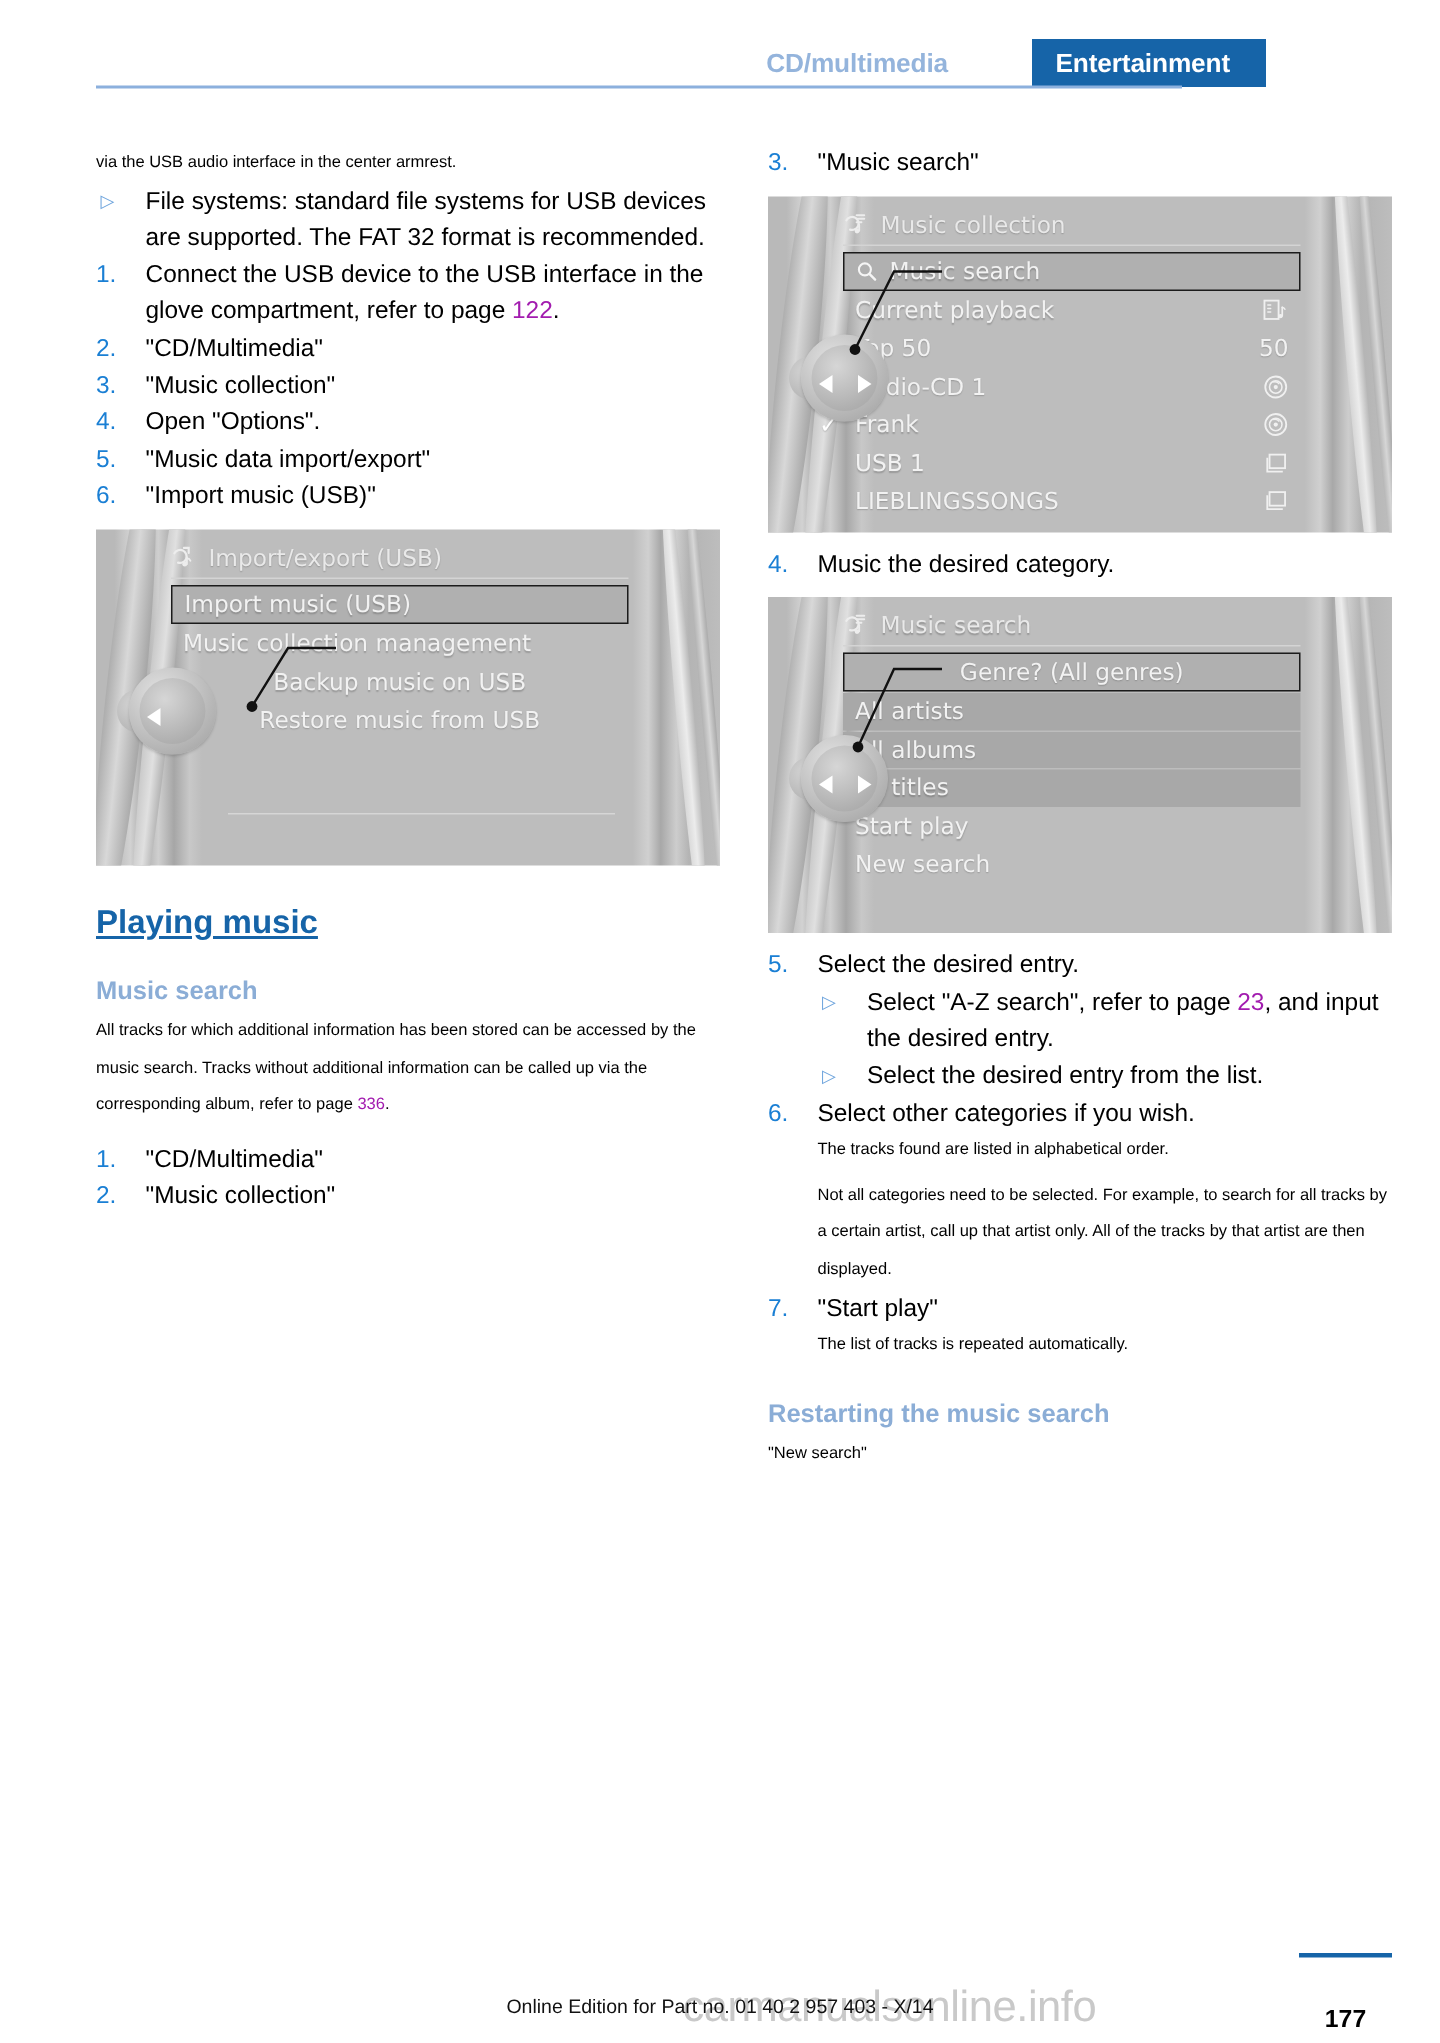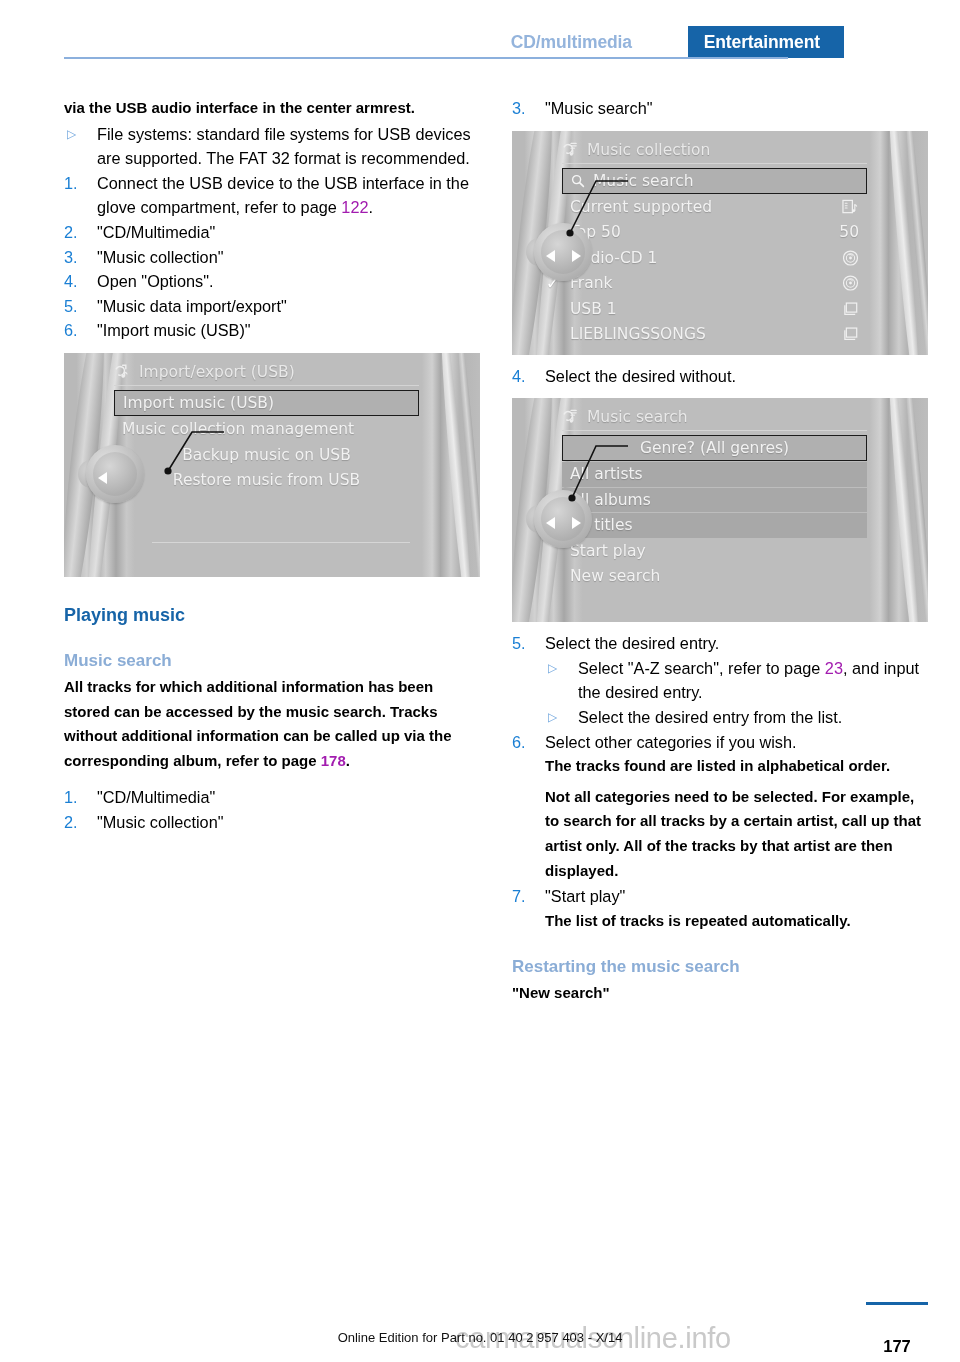--- a/index.html
+++ b/index.html
@@ -56,25 +56,24 @@
   .col {
     position: absolute;
     top: 96px;
     width: 416px;
   }
   .col-left  { left: 64px; }
   .col-right { left: 512px; }
 
   
   .para {
-    font-size: 15px;
+    font-size: 11px;
     line-height: 24.6px;
     color: #000;
     margin: 0 0 1px 0;
-    font-weight: bold;
   }
   .para.indent { padding-left: 33px; }
 
   .li {
     position: relative;
     font-size: 16.3px;
     line-height: 24.6px;
     padding-left: 33px;
     margin: 0;
   }
@@ -89,25 +88,26 @@
     color: #6fa5dd;
     font-size: 12px;
     left: 3px;
   }
   .li.sub { padding-left: 66px; }
   .li.sub .marker.tri { left: 36px; }
 
   .pageref { color: #a21caf; }
 
   .h-major {
-    font-size: 18px;
+    font-size: 22px;
     font-weight: bold;
     color: #1664a8;
     margin: 26px 0 0 0;
     line-height: 24px;
+    text-decoration: underline;
   }
   .h-minor {
     font-size: 17px;
     font-weight: bold;
     color: #8badd6;
     margin: 23px 0 3px 0;
     line-height: 22px;
   }
   .gap-sm { height: 11px; }
 
@@ -391,21 +391,21 @@
 
     <svg class="leader">
       <path d="M104 118 L128 79 L160 79" fill="none" stroke="#111" stroke-width="1.6"></path>
       <circle cx="104" cy="118" r="3.6" fill="#111"></circle>
     </svg>
   </div>
 
   <h2 class="h-major">Playing music</h2>
   <h3 class="h-minor">Music search</h3>
 
-  <p class="para"><span>All tracks for which additional information has been stored can be accessed by the music search. Tracks without additional information can be called up via the corresponding album, refer to page </span><span class="pageref">178</span><span>.</span></p>
+  <p class="para"><span>All tracks for which additional information has been stored can be accessed by the music search. Tracks without additional information can be called up via the corresponding album, refer to page </span><span class="pageref">336</span><span>.</span></p>
 
   <div class="gap-sm"></div>
 
   <div class="li">
     <span class="marker">1.</span>
     <span>"CD/Multimedia"</span>
   </div>
   <div class="li">
     <span class="marker">2.</span>
     <span>"Music collection"</span>
@@ -443,21 +443,21 @@
         <span class="srch">
           <svg width="14" height="14" viewBox="0 0 14 14">
             <circle cx="5.6" cy="5.6" r="4" fill="none" stroke="#f5f5f5" stroke-width="1.4"></circle>
             <path d="M8.6 8.6 L12.4 12.4" stroke="#f5f5f5" stroke-width="1.6" stroke-linecap="round"></path>
           </svg>
         </span>
         <span>Music search</span>
       </div>
 
       <div class="menu-row">
-        <span>Current supported</span>
+        <span>Current playback</span>
         <span class="rtic">
           <svg width="17" height="16" viewBox="0 0 18 17">
             <rect x="1" y="1.5" width="10" height="13" fill="none" stroke="#f0f0f0" stroke-width="1.3"></rect>
             <path d="M3.4 4.6h2M3.4 7.1h2M3.4 9.6h2" stroke="#f0f0f0" stroke-width="1.1" stroke-linecap="round"></path>
             <path d="M13.6 6.2v6" stroke="#f0f0f0" stroke-width="1.2" stroke-linecap="round" fill="none"></path>
             <circle cx="12.4" cy="12.5" r="1.5" fill="#f0f0f0"></circle>
             <path d="M13.6 6.2c.9.2 1.6.7 1.9 1.4" fill="none" stroke="#f0f0f0" stroke-width="1.1" stroke-linecap="round"></path>
           </svg>
         </span>
       </div>
@@ -522,21 +522,21 @@
     </div>
 
     <svg class="leader">
       <path d="M58 102 L84 50 L116 50" fill="none" stroke="#111" stroke-width="1.6"></path>
       <circle cx="58" cy="102" r="3.6" fill="#111"></circle>
     </svg>
   </div>
 
   <div class="li" style="margin-top:9px;">
     <span class="marker">4.</span>
-    <span>Select the desired without.</span>
+    <span>Music the desired category.</span>
   </div>
 
   <div class="idrive">
     <div class="band band-l1"></div>
     <div class="band band-l2"></div>
     <div class="band band-r1"></div>
     <div class="band band-r2"></div>
 
     <div class="idrive-title">
       <span>

